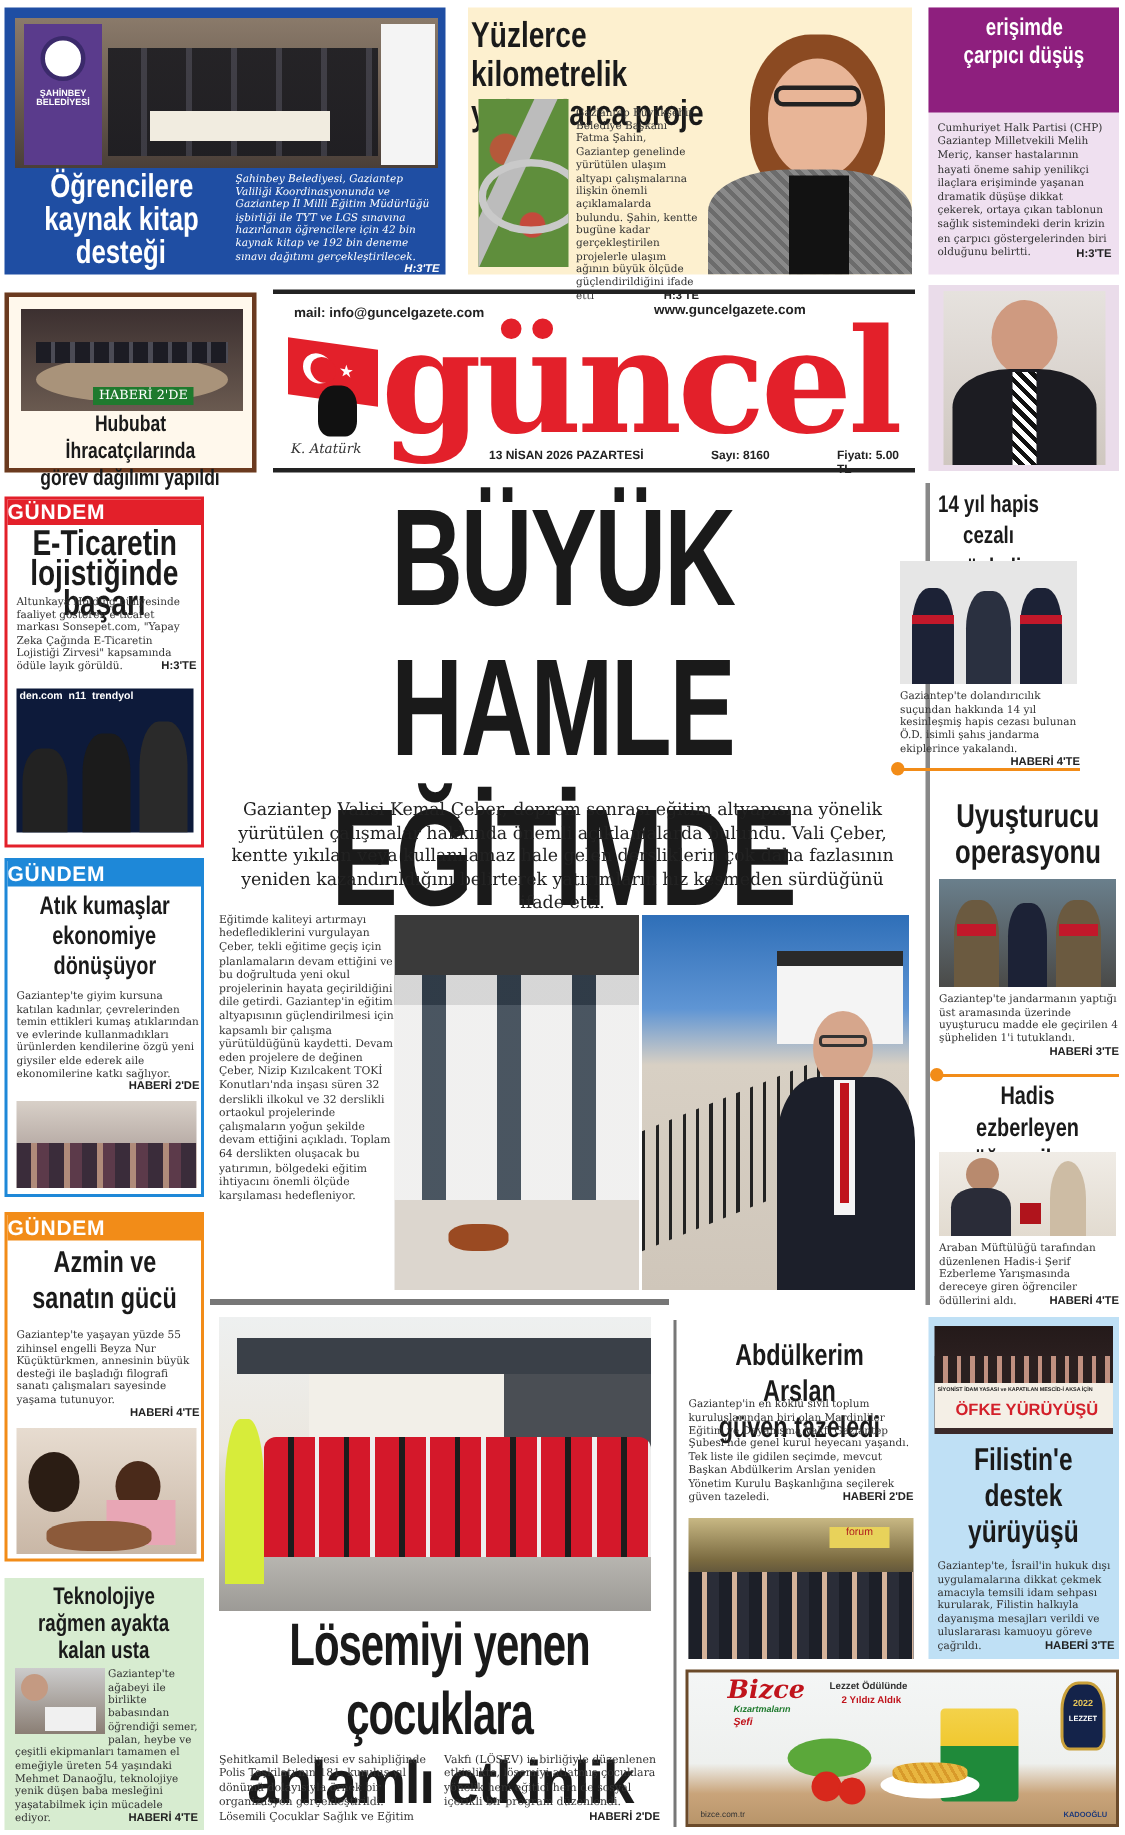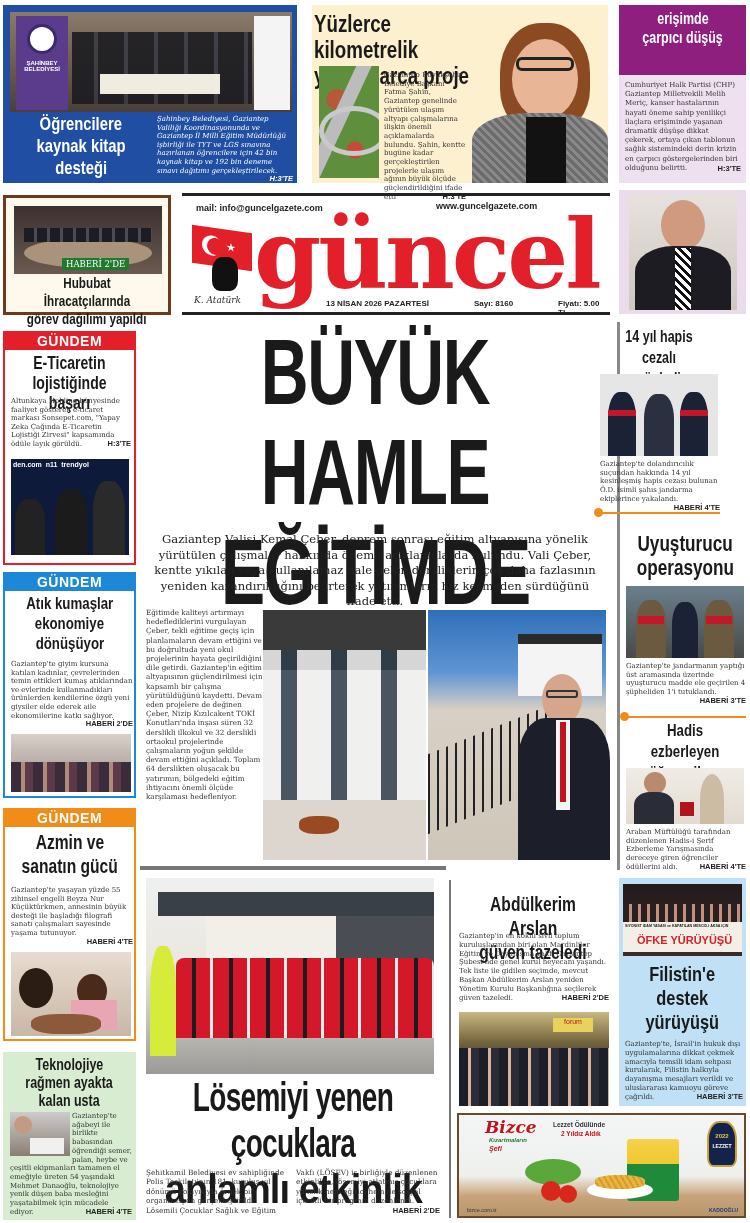--- a/index.html
+++ b/index.html
@@ -1,21 +1,21 @@
 <!DOCTYPE html>
 <html><head>
 <meta charset="utf-8">
 <style>
   * { box-sizing: border-box; margin: 0; padding: 0; }
   body { width: 750px; height: 1223px; background: #fff; position: relative; overflow: hidden; font-family: "DejaVu Serif", serif; color: #222; }
   .abs { position: absolute; }
   .body-text { font-family: "DejaVu Serif", serif; font-size: 7.4px; line-height: 9.4px; color: #333; }
   .ref { font-family: "Liberation Sans", sans-serif; font-weight: 700; font-size: 7.5px; color: #222; float: right; }
   .photo { position: absolute; overflow: hidden; }
-  .tagbar { position: absolute; left: 0; right: 0; top: 0; height: 17px; color: #fff; font-family: "Liberation Sans", sans-serif; font-weight: 700; font-size: 14px; text-align: center; line-height: 17px; letter-spacing: 0.5px; }
+  .tagbar { position: absolute; left: 0; right: 0; top: 0; height: 17px; color: #fff; font-family: "Liberation Sans", sans-serif; font-weight: 700; font-size: 14px; line-height: 17px; letter-spacing: 0.5px; }
   .hl { position: absolute; font-family: "Liberation Sans", sans-serif; font-weight: 700; text-align: center; color: #1a1a1a; line-height: 1; }
   .squash { display: inline-block; transform: scaleX(0.78); }
 
   
   #top1 { left: 3px; top: 5px; width: 294px; height: 178px; background: #1f4ea3; }
   #top2 { left: 312px; top: 5px; width: 296px; height: 178px; background: #fdf0cf; }
   #top3 { left: 619px; top: 5px; width: 127px; height: 178px; background: #efe0f0; }
 
   
   #mast { left: 182px; top: 193px; width: 428px; height: 122px; }
@@ -27,21 +27,21 @@
 <div id="top1" class="abs">
   <div class="photo" style="left:7px;top:7px;width:282px;height:100px;background:linear-gradient(180deg,#8a7a6a 0%,#6d5e52 50%,#4a3f38 100%);">
     <div style="position:absolute;left:6px;top:4px;width:52px;height:94px;background:#5a3b8c;">
       <div style="margin:8px auto 0;width:30px;height:30px;border-radius:50%;background:#fff;border:3px solid #3b2a6b;"></div>
       <div style="color:#fff;font-family:'Liberation Sans',sans-serif;font-size:6px;font-weight:700;text-align:center;margin-top:6px;">ŞAHİNBEY BELEDİYESİ</div>
     </div>
     <div style="position:absolute;left:244px;top:4px;width:36px;height:94px;background:#f4f4f4;"></div>
     <div style="position:absolute;left:62px;top:20px;width:180px;height:72px;background:repeating-linear-gradient(90deg,#1b1b20 0 22px,#3a3a44 22px 26px,#1b1b20 26px 30px);opacity:.9;"></div>
     <div style="position:absolute;left:90px;top:62px;width:120px;height:20px;background:#f1ece0;"></div>
   </div>
-  <div class="hl" style="left:4px;top:108px;width:148px;color:#fff;font-size:19px;line-height:22px;">
+  <div class="hl" style="left:4px;top:108px;width:148px;color:#fff;font-size:22px;line-height:22px;">
     <div><span class="squash">Öğrencilere</span></div>
     <div><span class="squash">kaynak kitap</span></div>
     <div><span class="squash">desteği</span></div>
   </div>
   <div class="body-text" style="position:absolute;left:154px;top:110px;width:136px;color:#fff;font-size:7px;line-height:8.6px;font-style:italic;">
     <span>Şahinbey Belediyesi, Gaziantep Valiliği Koordinasyonunda ve Gaziantep İl Milli Eğitim Müdürlüğü işbirliği ile TYT ve LGS sınavına hazırlanan öğrencilere için 42 bin kaynak kitap ve 192 bin deneme sınavı dağıtımı gerçekleştirilecek.</span>
     <span class="ref" style="color:#fff;">H:3'TE</span>
   </div>
 </div>
 
@@ -111,21 +111,21 @@
   <div style="position:absolute;left:12px;top:102px;font-family:'DejaVu Serif',serif;font-style:italic;font-size:9px;color:#333;">K. Atatürk</div>
   <div class="logo">güncel</div>
   <div style="position:absolute;left:144px;top:106px;font-family:'Liberation Sans',sans-serif;font-weight:700;font-size:8px;">13 NİSAN 2026 PAZARTESİ</div>
   <div style="position:absolute;left:292px;top:106px;font-family:'Liberation Sans',sans-serif;font-weight:700;font-size:8px;">Sayı: 8160</div>
   <div style="position:absolute;left:376px;top:106px;font-family:'Liberation Sans',sans-serif;font-weight:700;font-size:8px;">Fiyatı: 5.00 TL</div>
   <div style="position:absolute;left:0;top:119px;width:428px;height:3px;background:#222;"></div>
 </div>
 
 <div class="abs" style="left:3px;top:331px;width:133px;height:234px;border:2px solid #e3202a;">
   <div class="tagbar" style="background:#e3202a;">GÜNDEM</div>
-  <div class="hl" style="left:0;top:20px;width:129px;font-size:18px;line-height:20px;text-decoration:underline;">
+  <div class="hl" style="left:0;top:20px;width:129px;font-size:24px;line-height:20px;text-decoration:underline;">
     <div><span class="squash">E-Ticaretin</span></div>
     <div><span class="squash">lojistiğinde başarı</span></div>
   </div>
   <div class="body-text" style="position:absolute;left:6px;top:64px;width:120px;font-size:7px;line-height:8.6px;">
     <span>Altunkaya Holding bünyesinde faaliyet gösteren e-ticaret markası Sonsepet.com, "Yapay Zeka Çağında E-Ticaretin Lojistiği Zirvesi" kapsamında ödüle layık görüldü.</span>
     <span class="ref">H:3'TE</span>
   </div>
   <div class="photo" style="left:6px;top:126px;width:118px;height:96px;background:#0d1a3a;">
     <div style="position:absolute;left:2px;top:2px;color:#fff;font-family:'Liberation Sans',sans-serif;font-size:7px;font-weight:700;">
       <span>den.com</span>&nbsp;

